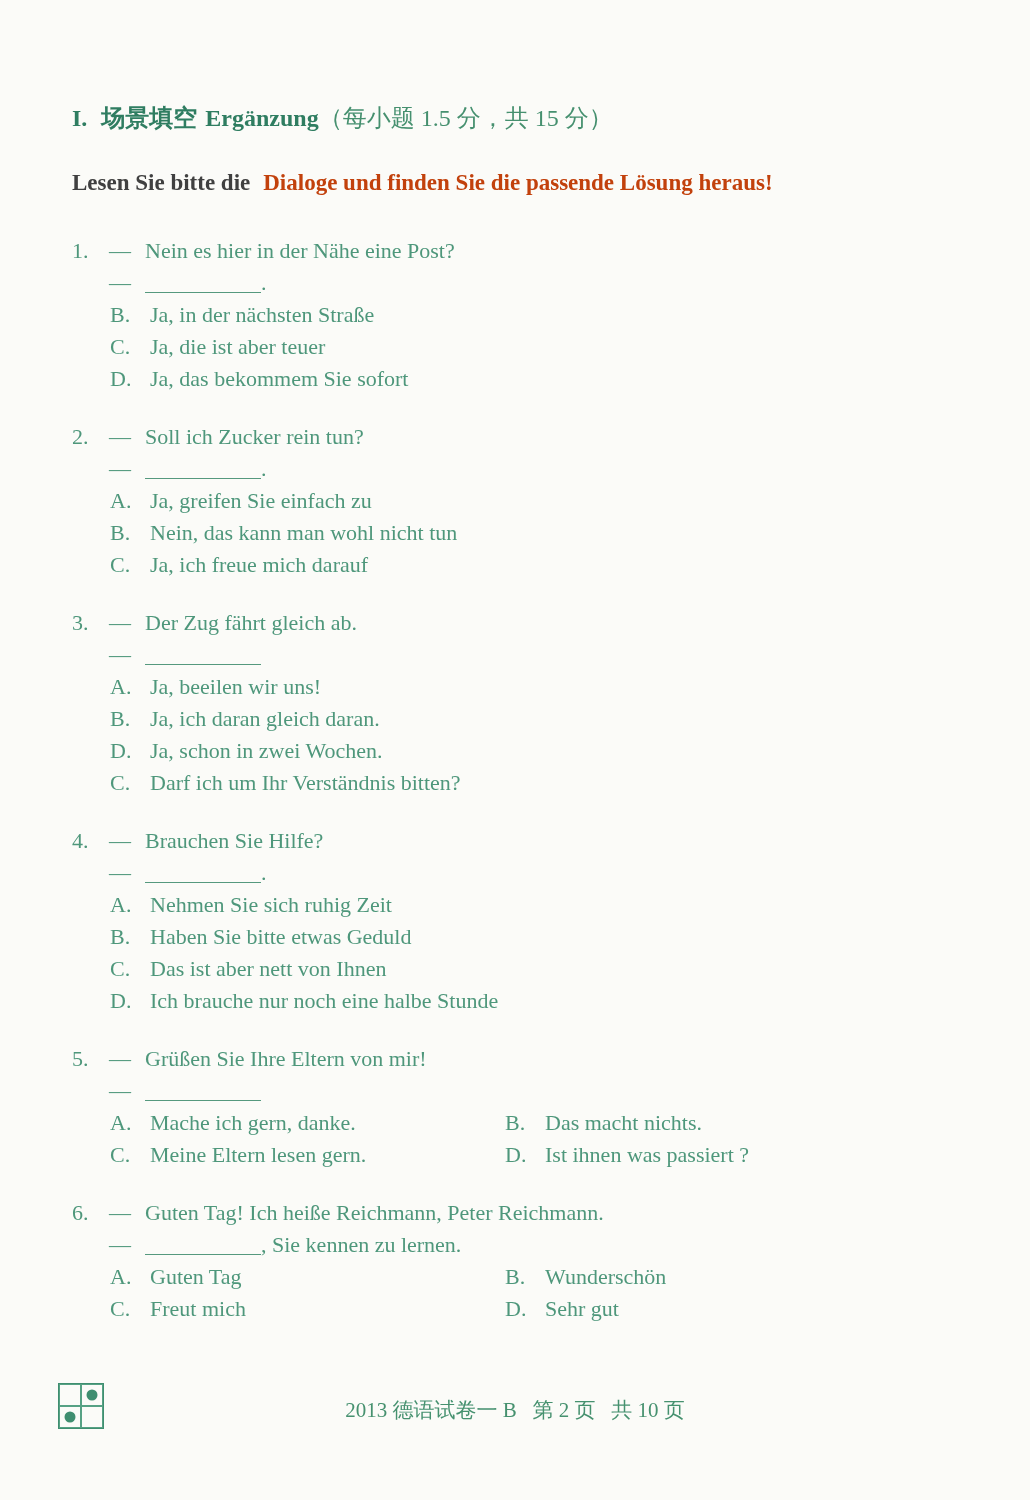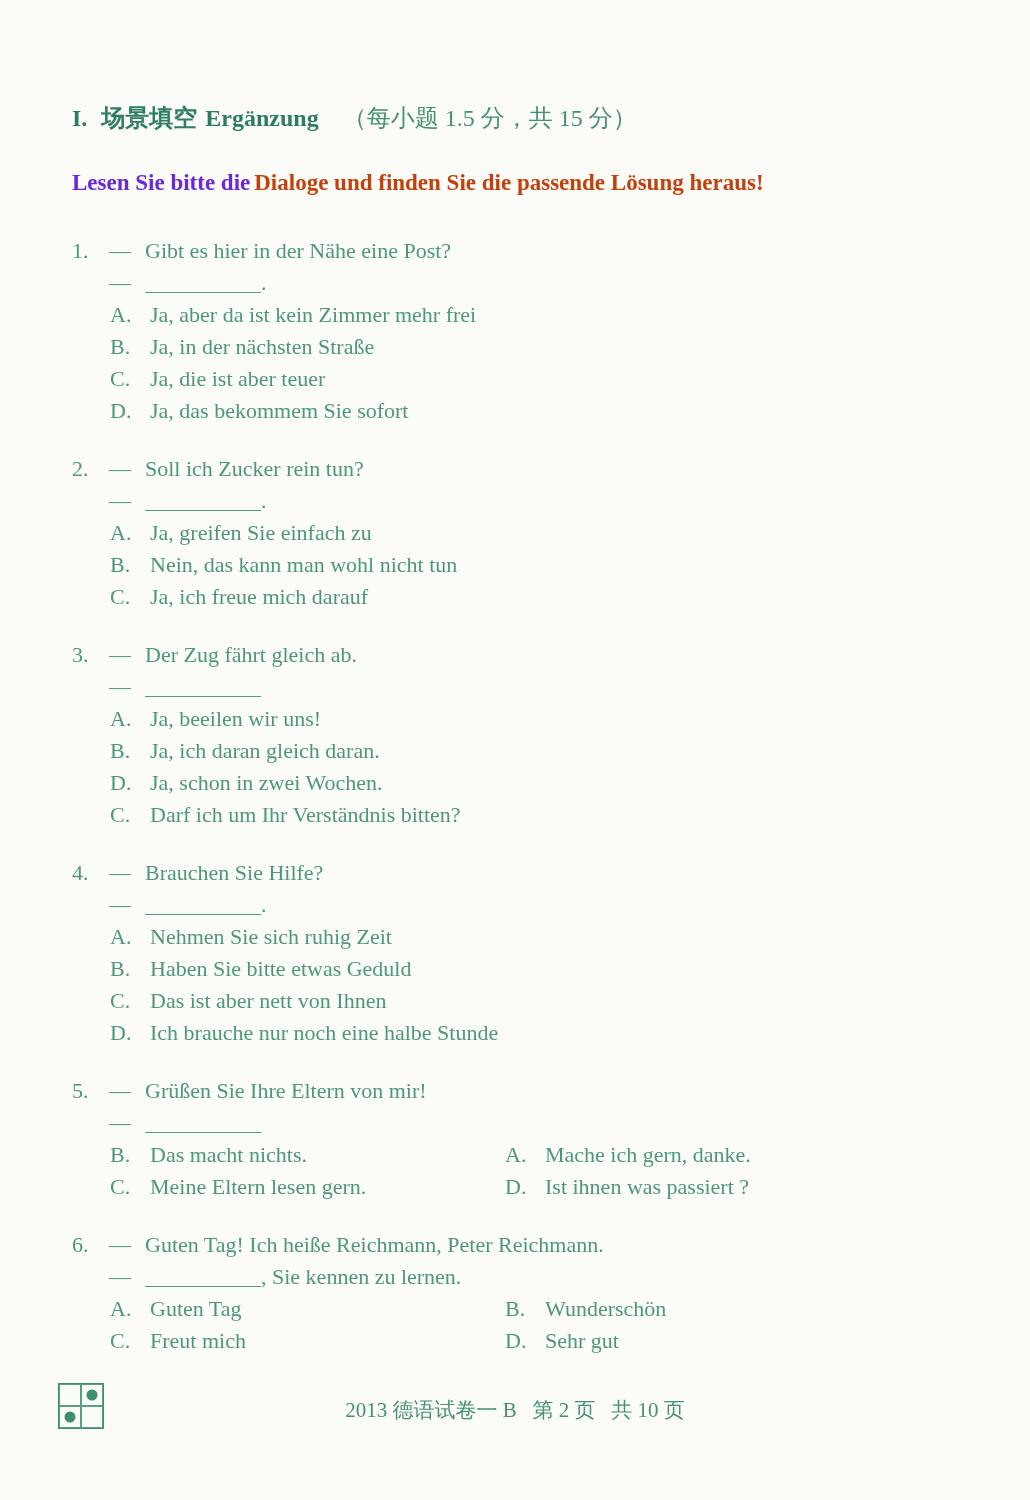--- a/index.html
+++ b/index.html
@@ -20,29 +20,29 @@
   }
   .title {
     font-size: 24px;
     line-height: 32px;
     margin-bottom: 33px;
     white-space: nowrap;
   }
   .title .bold { font-weight: bold; color: #2f7d61; }
   .title .num { margin-right: 14px; }
   .title .zh { margin-right: 8px; }
-  .title .points { color: #46906f; margin-left: 24px; }
+  .title .points { color: #46906f; }
   .instruction {
     font-size: 23px;
     line-height: 32px;
     margin-bottom: 36px;
     font-weight: bold;
     white-space: nowrap;
   }
-  .instruction .intro { color: #6d28d9; margin-right: 4px; }
+  .instruction .intro { color: #404040; margin-right: 13px; }
   .instruction .main { color: #c2410c; }
   .question {
     font-size: 22px;
     margin-bottom: 26px;
   }
   .q-line { line-height: 32px; }
   .q-num {
     display: inline-block;
     width: 37px;
   }
@@ -119,27 +119,26 @@
   <div class="title">
     <span class="bold num">I.</span><span class="bold zh">场景填空</span><span class="bold">Ergänzung</span><span class="points">（每小题 1.5 分，共 15 分）</span>
   </div>
 
   <div class="instruction">
     <span class="intro">Lesen Sie bitte die</span><span class="main">Dialoge und finden Sie die passende Lösung heraus!</span>
   </div>
 
   <div class="question">
     <div class="q-line">
-      <span class="q-num">1.</span><span class="q-dash">—</span><span>Gibt es hier in der Nähe eine Post?</span>
+      <span class="q-num">1.</span><span class="q-dash">—</span><span>Nein es hier in der Nähe eine Post?</span>
     </div>
     <div class="blank-line">
       <span class="q-dash">—</span><span class="blank"></span><span>.</span>
     </div>
     <div class="options">
-      <div class="option"><span class="opt-letter">A.</span><span>Ja, aber da ist kein Zimmer mehr frei</span></div>
       <div class="option"><span class="opt-letter">B.</span><span>Ja, in der nächsten Straße</span></div>
       <div class="option"><span class="opt-letter">C.</span><span>Ja, die ist aber teuer</span></div>
       <div class="option"><span class="opt-letter">D.</span><span>Ja, das bekommem Sie sofort</span></div>
     </div>
   </div>
 
   <div class="question">
     <div class="q-line">
       <span class="q-num">2.</span><span class="q-dash">—</span><span>Soll ich Zucker rein tun?</span>
     </div>
@@ -184,22 +183,22 @@
   </div>
 
   <div class="question">
     <div class="q-line">
       <span class="q-num">5.</span><span class="q-dash">—</span><span>Grüßen Sie Ihre Eltern von mir!</span>
     </div>
     <div class="blank-line">
       <span class="q-dash">—</span><span class="blank"></span><span></span>
     </div>
     <div class="options two-col">
+      <div class="option"><span class="opt-letter">A.</span><span>Mache ich gern, danke.</span></div>
       <div class="option"><span class="opt-letter">B.</span><span>Das macht nichts.</span></div>
-      <div class="option"><span class="opt-letter">A.</span><span>Mache ich gern, danke.</span></div>
       <div class="option"><span class="opt-letter">C.</span><span>Meine Eltern lesen gern.</span></div>
       <div class="option"><span class="opt-letter">D.</span><span>Ist ihnen was passiert ?</span></div>
     </div>
   </div>
 
   <div class="question">
     <div class="q-line">
       <span class="q-num">6.</span><span class="q-dash">—</span><span>Guten Tag! Ich heiße Reichmann, Peter Reichmann.</span>
     </div>
     <div class="blank-line">

